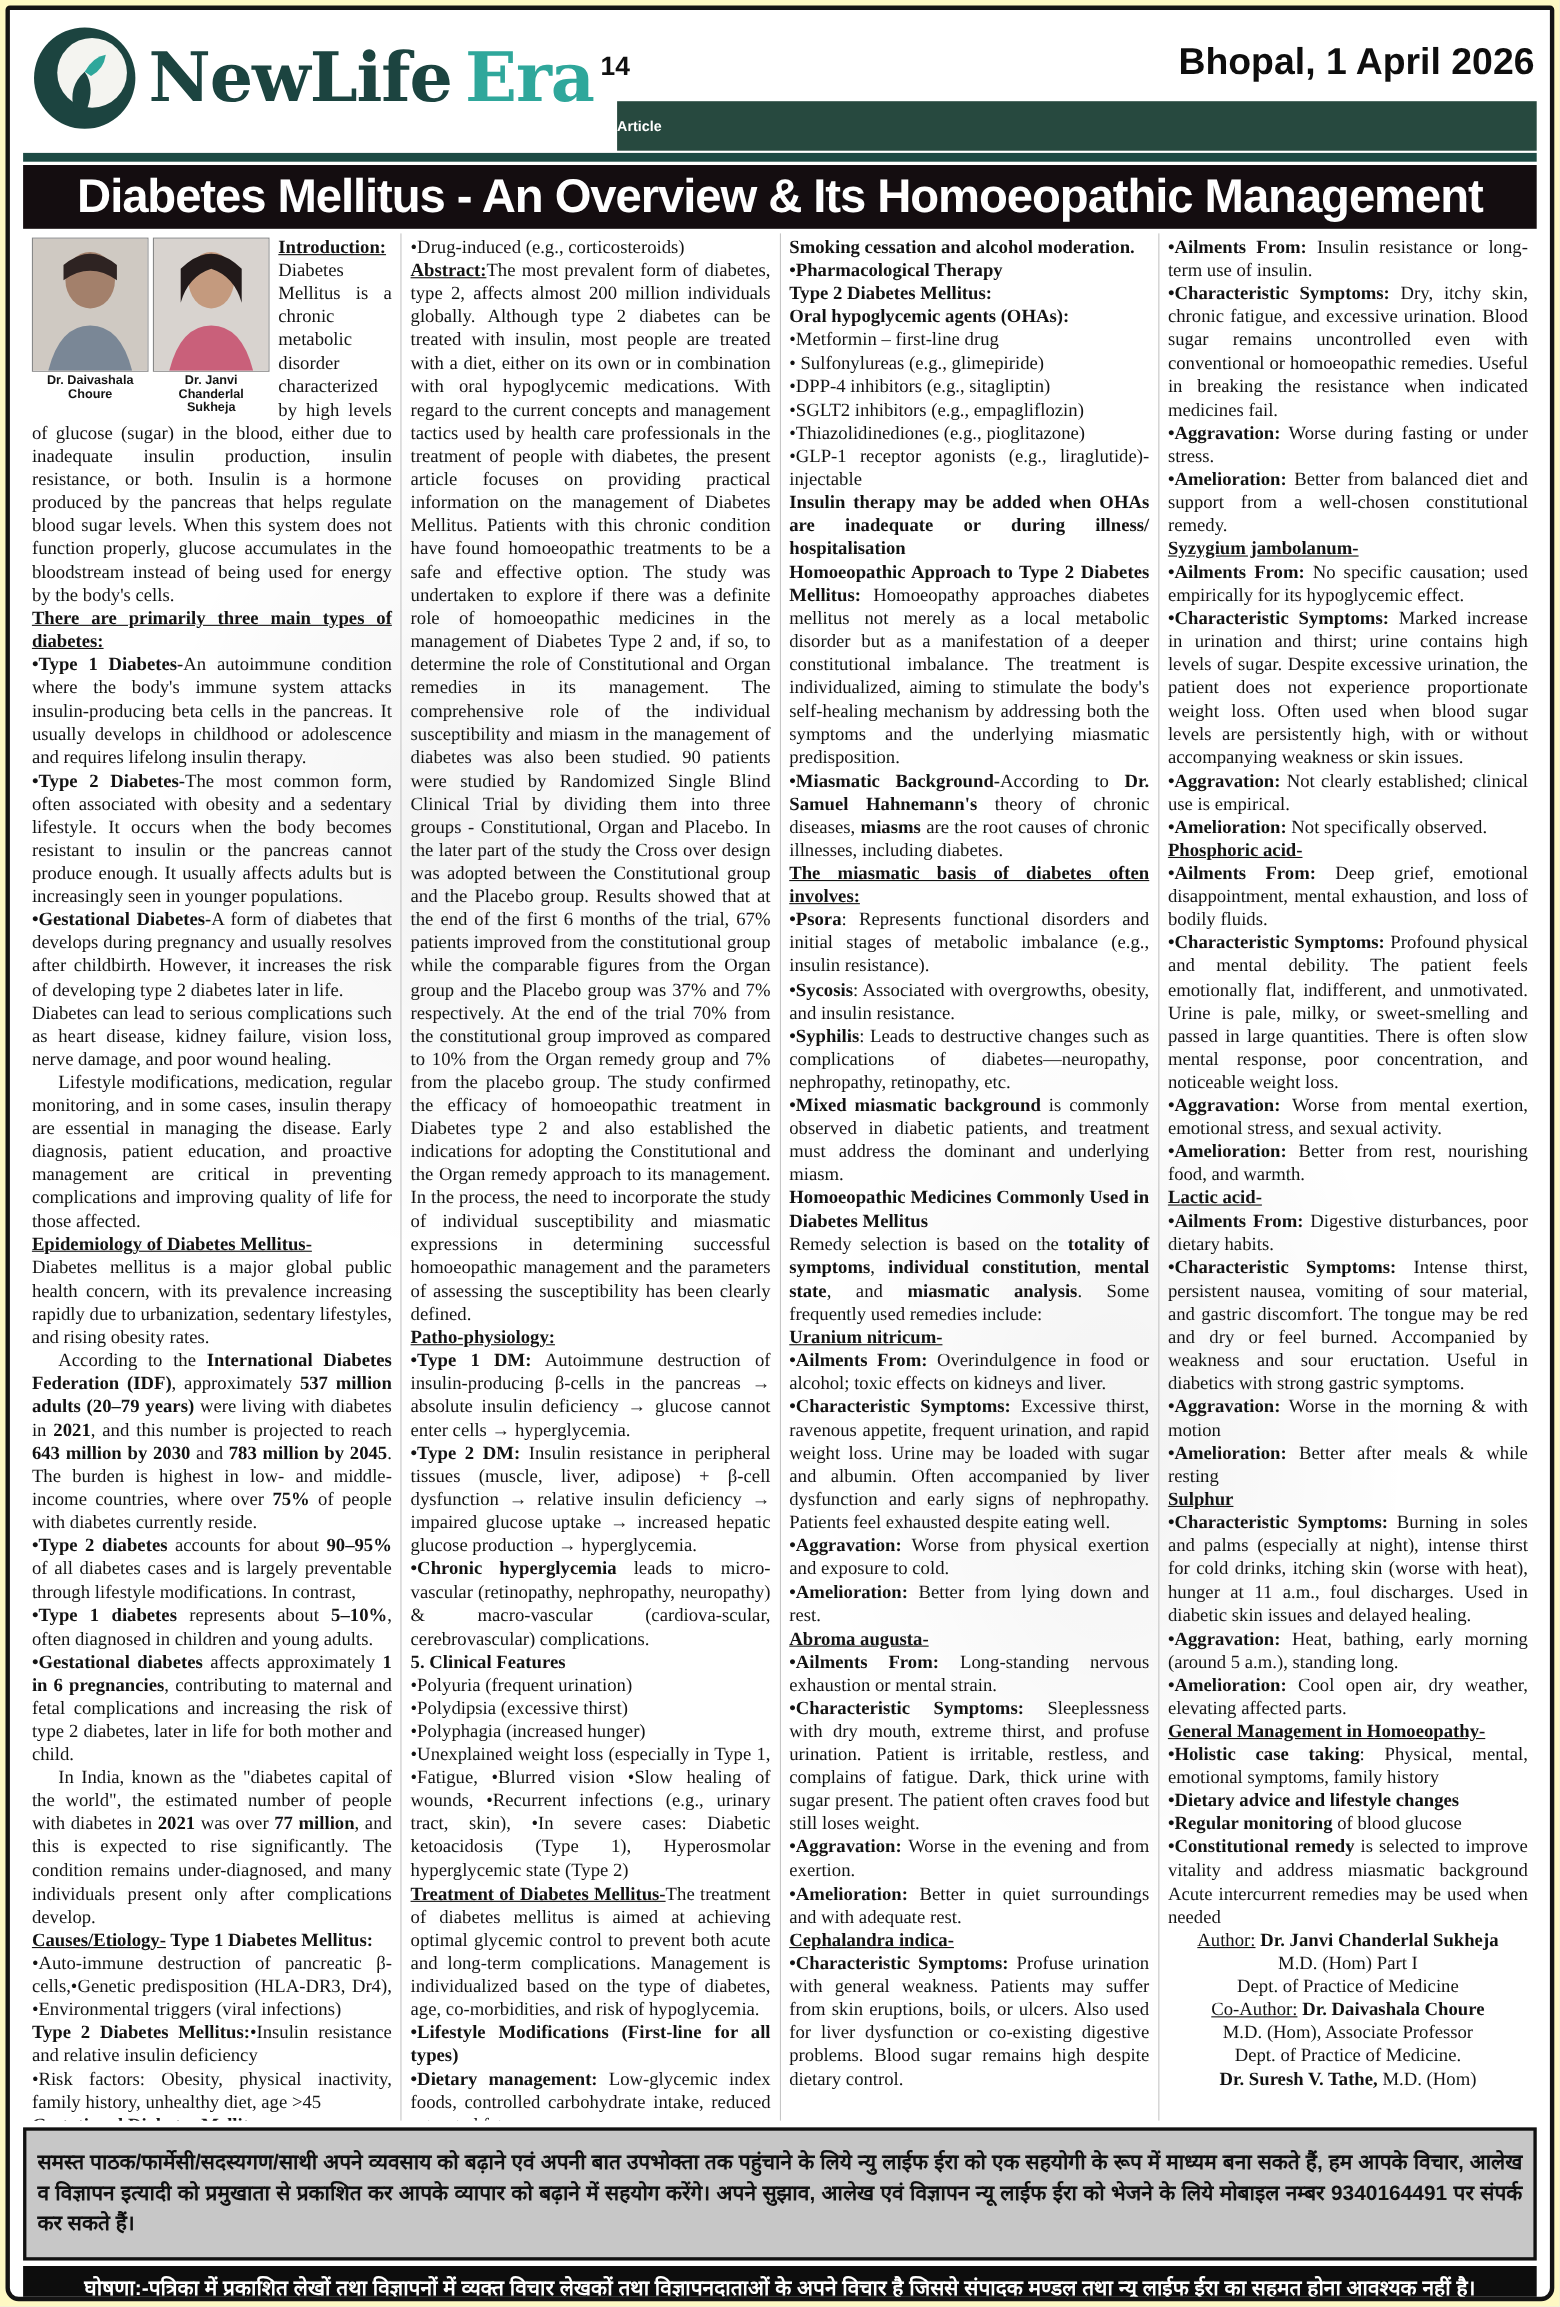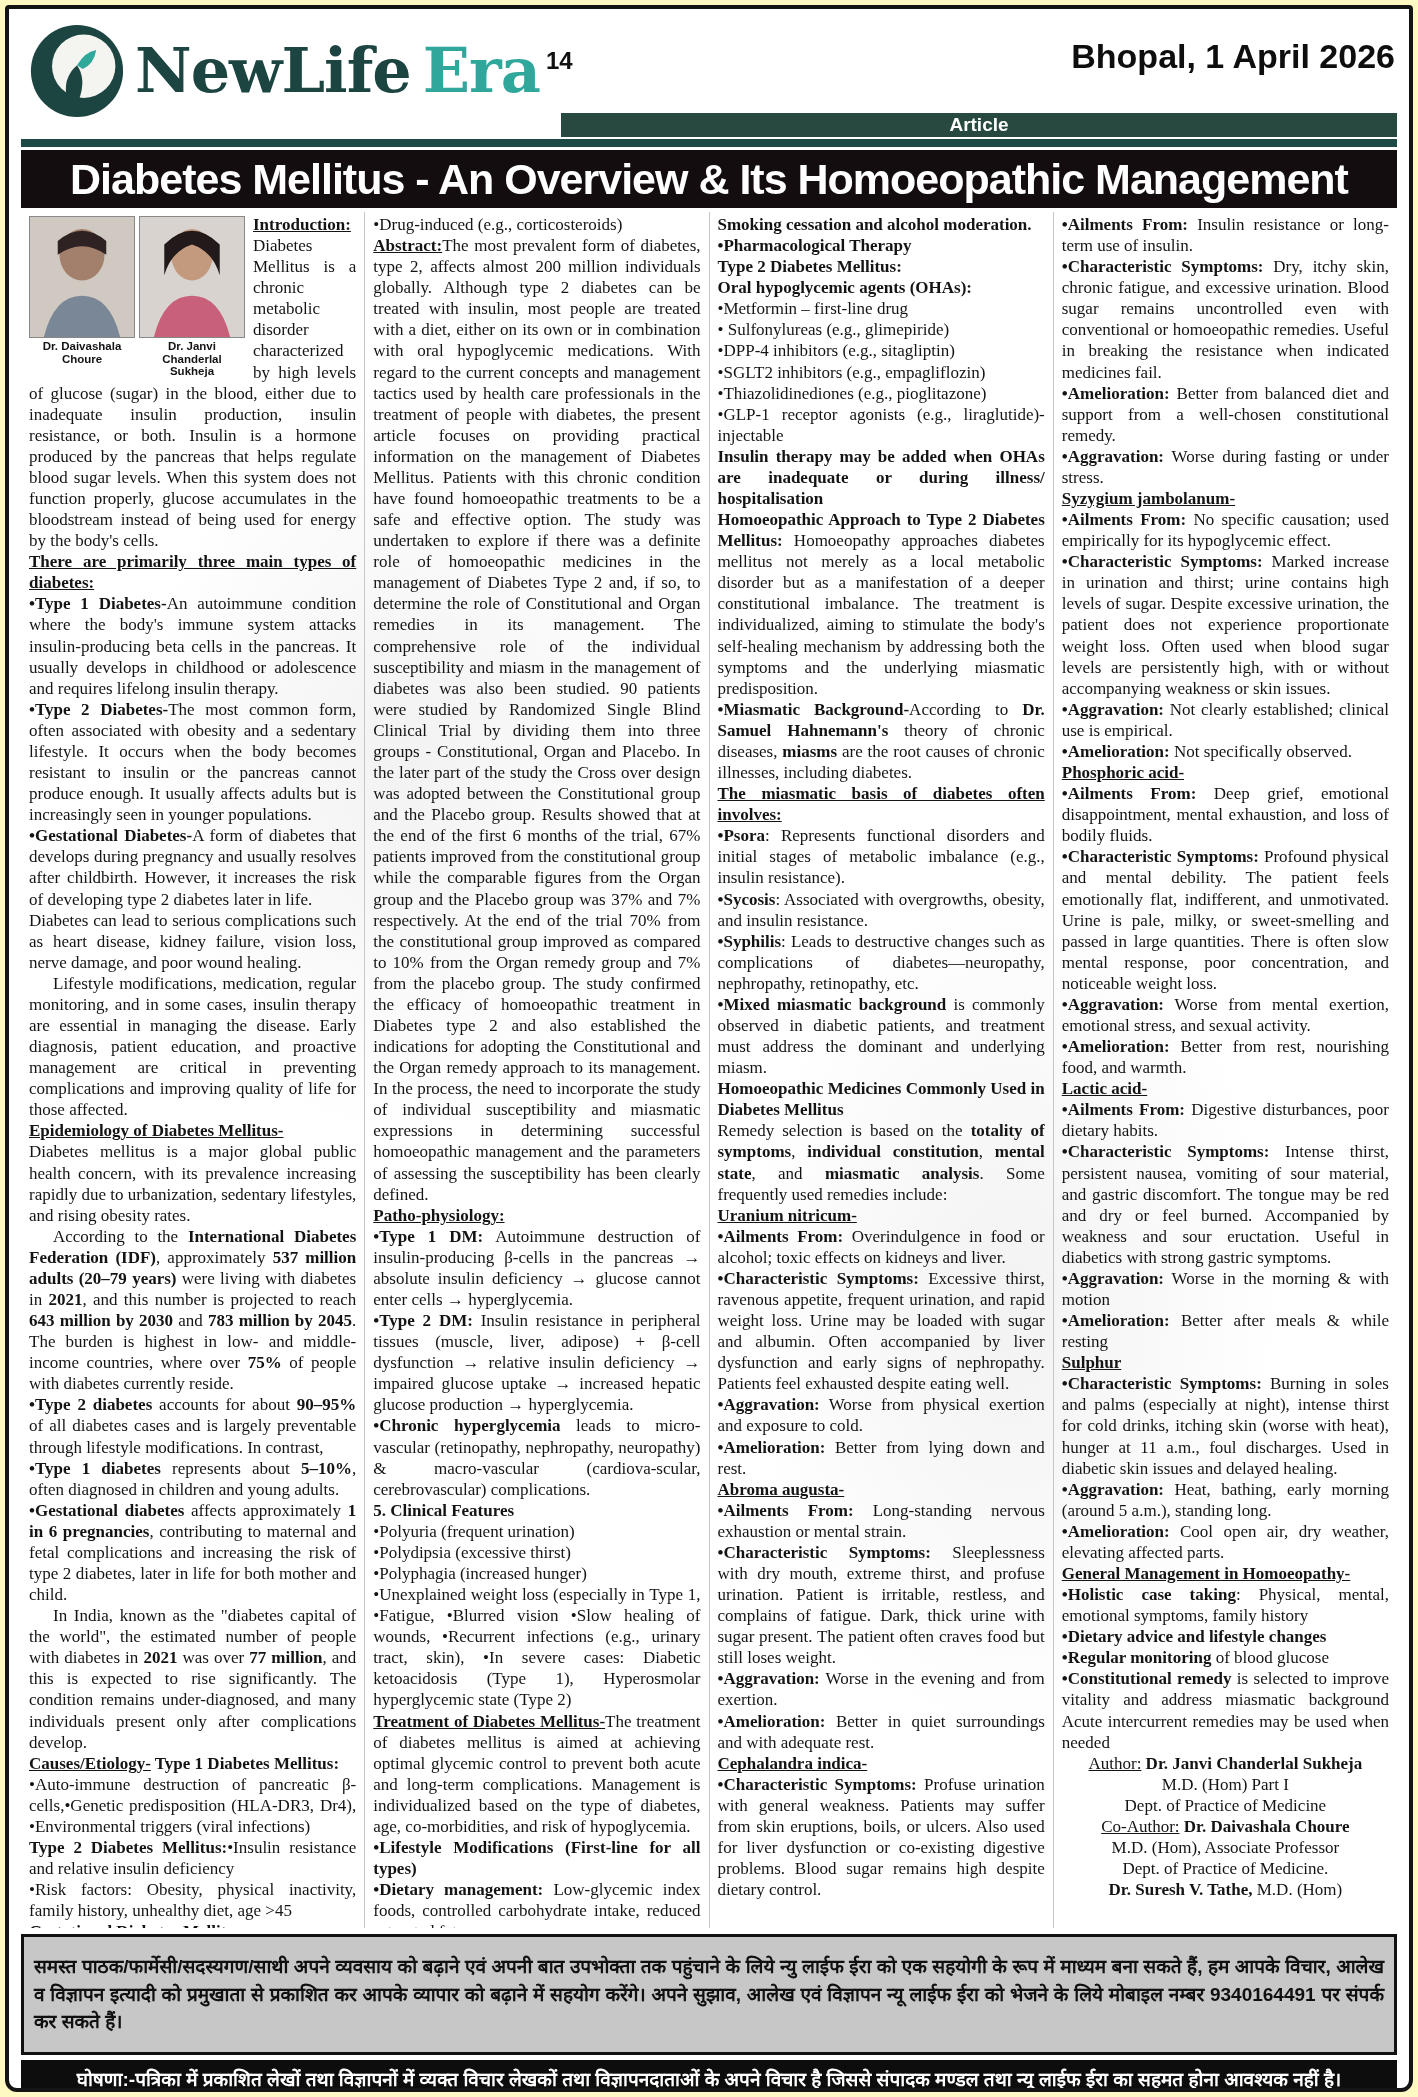--- a/index.html
+++ b/index.html
@@ -12,23 +12,23 @@
   .brand{position:absolute;left:8px;top:4px;display:flex;align-items:center;}
   .logo-ic{width:96px;height:96px;}
   .brand-txt{font-family:"DejaVu Serif", serif;font-weight:700;font-size:62px;line-height:1;
              letter-spacing:-1px;margin-left:10px;}
   .brand-a{color:#1c4440;}
   .brand-b{color:#2fa79b;margin-left:12px;}
   .pg-num{font-family:"Liberation Sans", sans-serif;font-weight:700;font-size:24px;color:#111;
           margin-left:6px;align-self:flex-start;margin-top:24px;}
   .dateline{position:absolute;right:2px;top:18px;font-family:"Liberation Sans", sans-serif;
             font-weight:700;font-size:34px;color:#0e0e0e;}
-  .article-bar{position:absolute;right:0;bottom:0;left:540px;height:24px;background:#27493f;
-               color:#fff;font-family:"Liberation Sans", sans-serif;font-weight:700;font-size:19px;
-               display:flex;align-items:center;justify-content:center;}
+  .article-bar{position:absolute;right:0;bottom:0;left:540px;height:45px;background:#27493f;
+               color:#fff;font-family:"Liberation Sans", sans-serif;font-weight:700;font-size:13px;
+               display:flex;align-items:center;justify-content:flex-start;}
   .teal-rule{height:8px;background:#1d4a44;margin-top:2px;}
   
   .headline{margin-top:3px;background:#140d10;color:#fff;height:58px;display:flex;align-items:center;
             justify-content:center;font-family:"Liberation Sans", sans-serif;font-weight:700;
             font-size:43px;letter-spacing:-1px;white-space:nowrap;}
   
   .cols{display:flex;margin-top:4px;height:1716px;overflow:hidden;
         background:
           radial-gradient(closest-side at 28% 32%, rgba(0,0,0,0.05), rgba(0,0,0,0) 70%),
           radial-gradient(closest-side at 72% 64%, rgba(0,0,0,0.05), rgba(0,0,0,0) 70%),
@@ -175,22 +175,22 @@
           <p class="blk"><span class="b">•Ailments From:</span><span> Long-standing nervous exhaustion or mental strain.</span></p>
           <p class="blk"><span class="b">•Characteristic Symptoms:</span><span> Sleeplessness with dry mouth, extreme thirst, and profuse urination. Patient is irritable, restless, and complains of fatigue. Dark, thick urine with sugar present. The patient often craves food but still loses weight.</span></p>
           <p class="blk"><span class="b">•Aggravation:</span><span> Worse in the evening and from exertion.</span></p>
           <p class="blk"><span class="b">•Amelioration:</span><span> Better in quiet surroundings and with adequate rest.</span></p>
           <p class="blk"><span class="bu">Cephalandra indica-</span></p>
           <p class="blk"><span class="b">•Characteristic Symptoms:</span><span> Profuse urination with general weakness. Patients may suffer from skin eruptions, boils, or ulcers. Also used for liver dysfunction or co-existing digestive problems. Blood sugar remains high despite dietary control.</span></p>
         </div>
       <div class="col">
           <p class="blk"><span class="b">•Ailments From:</span><span> Insulin resistance or long-term use of insulin.</span></p>
           <p class="blk"><span class="b">•Characteristic Symptoms:</span><span> Dry, itchy skin, chronic fatigue, and excessive urination. Blood sugar remains uncontrolled even with conventional or homoeopathic remedies. Useful in breaking the resistance when indicated medicines fail.</span></p>
+          <p class="blk"><span class="b">•Aggravation:</span><span> Worse during fasting or under stress.</span></p>
           <p class="blk"><span class="b">•Amelioration:</span><span> Better from balanced diet and support from a well-chosen constitutional remedy.</span></p>
-          <p class="blk"><span class="b">•Aggravation:</span><span> Worse during fasting or under stress.</span></p>
           <p class="blk"><span class="bu">Syzygium jambolanum-</span></p>
           <p class="blk"><span class="b">•Ailments From:</span><span> No specific causation; used empirically for its hypoglycemic effect.</span></p>
           <p class="blk"><span class="b">•Characteristic Symptoms:</span><span> Marked increase in urination and thirst; urine contains high levels of sugar. Despite excessive urination, the patient does not experience proportionate weight loss. Often used when blood sugar levels are persistently high, with or without accompanying weakness or skin issues.</span></p>
           <p class="blk"><span class="b">•Aggravation:</span><span> Not clearly established; clinical use is empirical.</span></p>
           <p class="blk"><span class="b">•Amelioration:</span><span> Not specifically observed.</span></p>
           <p class="blk"><span class="bu">Phosphoric acid-</span></p>
           <p class="blk"><span class="b">•Ailments From:</span><span> Deep grief, emotional disappointment, mental exhaustion, and loss of bodily fluids.</span></p>
           <p class="blk"><span class="b">•Characteristic Symptoms:</span><span> Profound physical and mental debility. The patient feels emotionally flat, indifferent, and unmotivated. Urine is pale, milky, or sweet-smelling and passed in large quantities. There is often slow mental response, poor concentration, and noticeable weight loss.</span></p>
           <p class="blk"><span class="b">•Aggravation:</span><span> Worse from mental exertion, emotional stress, and sexual activity.</span></p>
           <p class="blk"><span class="b">•Amelioration:</span><span> Better from rest, nourishing food, and warmth.</span></p>

